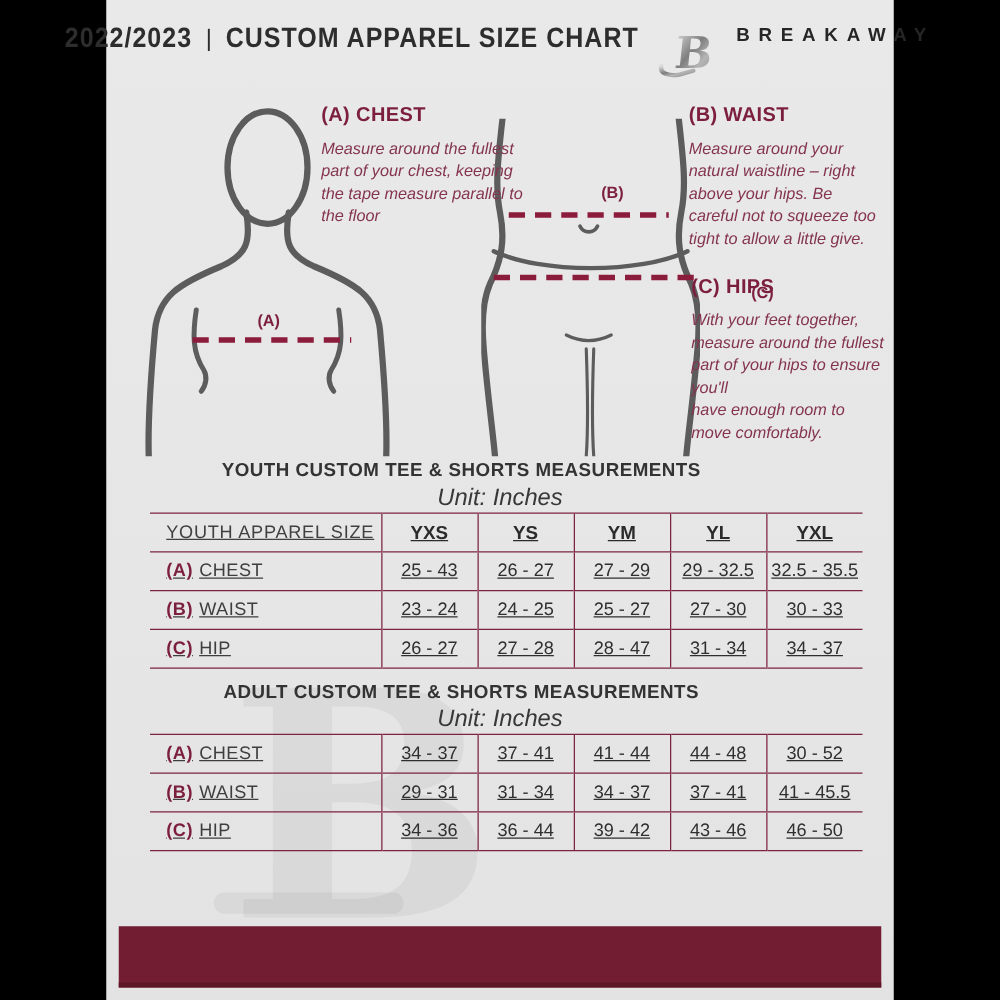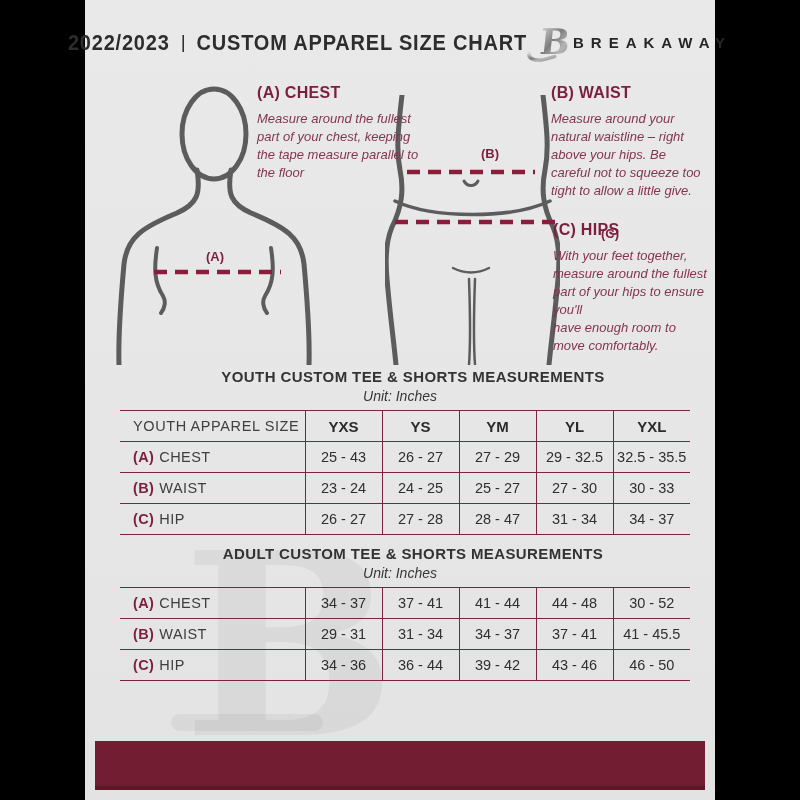--- a/index.html
+++ b/index.html
@@ -4,44 +4,44 @@
 <style>
   * { margin:0; padding:0; box-sizing:border-box; }
   html,body { width:800px; height:800px; }
   body { background:#000; position:relative; font-family:"Liberation Sans", sans-serif; overflow:hidden; }
 
   .page { position:absolute; left:85px; top:0; width:630px; height:800px;
           background:linear-gradient(180deg,#e9e9e9 0%,#e6e6e6 60%,#e3e3e3 100%); }
 
   
   .header { position:absolute; left:0; top:20px; width:630px; height:44px;
-            display:flex; align-items:center; justify-content:center; }
+            display:flex; align-items:flex-start; justify-content:center; gap:16px; }
   .title-group { display:flex; align-items:center; gap:11px; white-space:nowrap; }
   .hdr-txt { font-size:20px; font-weight:800; letter-spacing:.8px; color:#2d2d2d; transform:scaleY(1.12); }
   .hdr-div { font-size:19px; font-weight:300; color:#2d2d2d; }
   .brand { font-size:15px; font-weight:700; letter-spacing:7px; color:#262626; white-space:nowrap; }
   .logo { width:46px; height:44px; flex:0 0 auto; }
 
   
   .fig { position:absolute; }
   .fig svg { display:block; width:100%; height:100%; }
   .marker { position:absolute; width:44px; text-align:center; font-size:13px; font-weight:700; color:#7c1f3e; }
   .guide-block { position:absolute; }
   .guide-h { font-size:16px; font-weight:800; color:#7c1f3e; letter-spacing:.3px; margin-bottom:8px; }
   .guide-p { font-size:13px; font-style:italic; color:#84344f; line-height:1.38; white-space:pre-line; }
 
   
   .sec-title { position:absolute; width:568px; text-align:center; font-size:15px; font-weight:700;
-               letter-spacing:.4px; color:#333;margin-left:44px; }
-  .sec-unit  { position:absolute; width:630px; text-align:center; font-size:14px; font-style:italic; color:#383838; }
+               letter-spacing:.4px; color:#333; }
+  .sec-unit  { position:absolute; width:630px; text-align:center; font-size:19px; font-style:italic; color:#383838; }
 
   
   table.size { position:absolute; left:35px; width:570px; border-collapse:collapse; table-layout:fixed; }
   table.size td { height:31px; vertical-align:middle; font-size:14.5px; color:#2f2f2f;
-                  border-top:1.5px solid #7d2340; text-align:center; }
+                  border-top:1.5px solid #7d2340; text-align:center;text-decoration:underline; }
   table.size tr:last-child td { border-bottom:1.5px solid #7d2340; }
   table.size td + td { border-left:1.5px solid #7d2340; }
   table.size td.lbl { text-align:left; padding-left:13px; letter-spacing:.4px; color:#3e3e3e; }
   table.size .pfx { font-weight:700; color:#7c1f3e; margin-right:5px; }
   table.size tr.head td { font-weight:700; font-size:15px; color:#2b2b2b; }
   table.size tr.head td.lbl { font-weight:400; font-size:14.5px; color:#404040; letter-spacing:.6px; }
 
   
   .watermark { position:absolute; left:98px; top:546px; font-family:"DejaVu Serif", serif; font-weight:bold;
                font-size:252px; line-height:.8; color:rgba(70,70,70,.065); pointer-events:none; }

